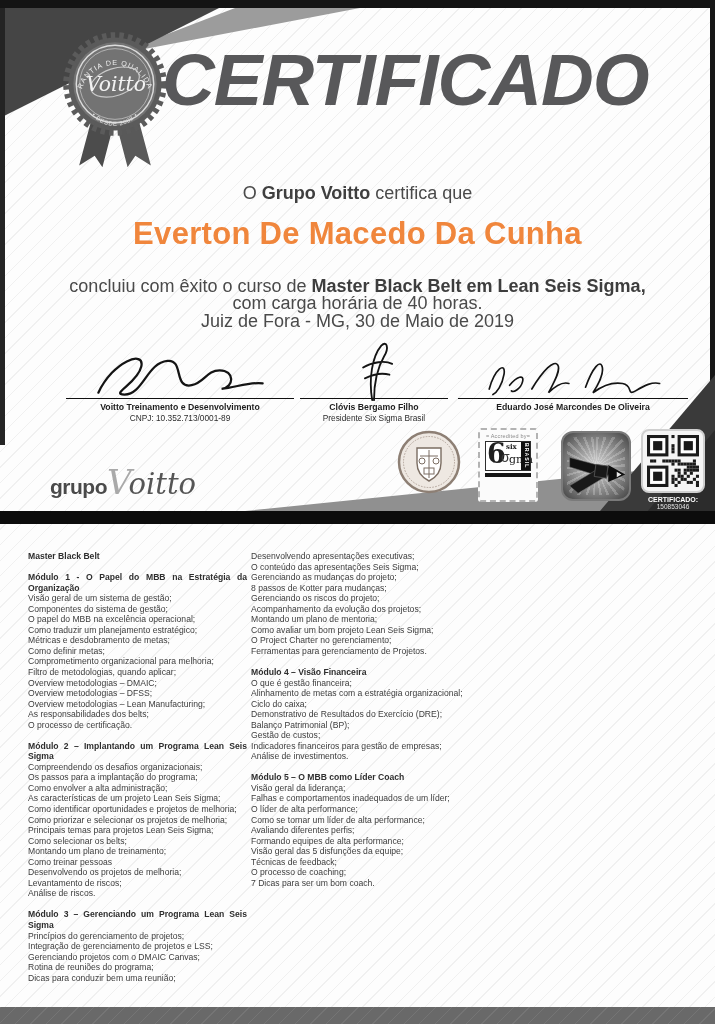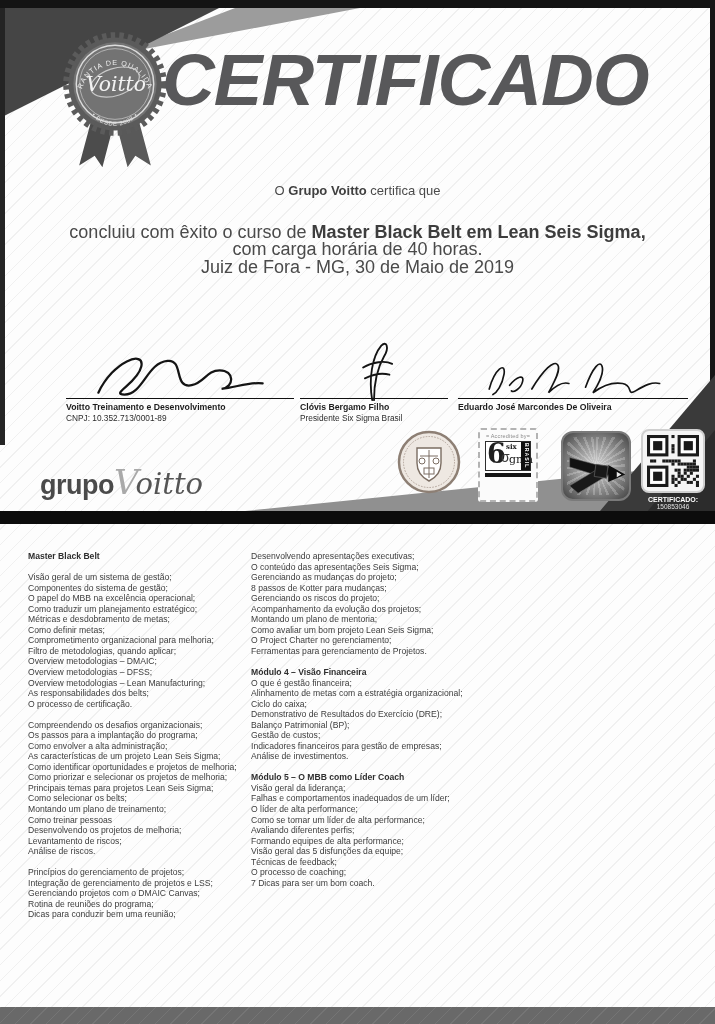--- a/index.html
+++ b/index.html
@@ -27,37 +27,37 @@
   .tri-darker-br{background:#2c2c2c;clip-path:polygon(140px 55px,140px 149px,62px 149px);}
   .band-black{position:absolute;top:511px;left:0;right:0;height:13px;background:#0c0c0c;}
   .band-bottom{position:absolute;bottom:0;left:0;right:0;height:17px;
     background:repeating-linear-gradient(135deg, rgba(255,255,255,0.08) 0 1px, transparent 1px 11px),#696969;}
   
   .seal{position:absolute;left:52px;top:22px;}
   .cert-title{position:absolute;left:162px;top:38px;font-weight:800;font-size:73px;
     color:#58585a;letter-spacing:-1px;white-space:nowrap;font-style:italic;}
   
   .cert-body{position:absolute;top:183px;left:0;width:100%;text-align:center;color:#4a4a4a;}
-  .intro{font-size:13px;}
+  .intro{font-size:18px;}
   .intro b{color:#3f3f3f;}
   .name{margin-top:12px;font-size:31px;font-weight:bold;color:#f0863c;letter-spacing:0.3px;}
   .course{margin-top:26px;font-size:18px;line-height:17.4px;color:#4a4a4a;}
   .course b{color:#3d3d3d;}
   
-  .sig{position:absolute;color:#1c1c1c;}
+  .sig{position:absolute;text-align:center;color:#1c1c1c;}
   .sig svg{display:block;margin:0 auto;}
   .sig .rule{border-top:1.6px solid #101010;margin-top:-4px;}
   .sig .sname{font-size:8.7px;font-weight:bold;margin-top:3px;}
   .sig .srole{font-size:8.3px;margin-top:1px;color:#2c2c2c;}
   .sig1{left:66px;top:346px;width:228px;}
   .sig2{left:300px;top:342px;width:148px;}
   .sig3{left:458px;top:352px;width:230px;}
   
   .glogo{position:absolute;left:40px;top:462px;white-space:nowrap;}
-  .glogo .g{font-weight:800;font-size:27px;color:#4a4a4a;letter-spacing:-0.5px;}
+  .glogo .g{font-weight:800;font-size:21px;color:#4a4a4a;letter-spacing:-0.5px;margin-left:10px;}
   .glogo .v{font-family:"DejaVu Serif",serif;font-style:italic;font-size:34px;color:#a9a9a9;}
   .glogo .o{font-family:"DejaVu Serif",serif;font-style:italic;font-size:29px;color:#555;margin-left:-3px;}
   
   .crest{position:absolute;left:397px;top:430px;}
   .stamp{position:absolute;left:478px;top:428px;width:60px;height:74px;background:#fbfbfb;
     border:2px dashed #b3b3b3;border-radius:3px;display:flex;flex-direction:column;align-items:center;}
   .stamp .acc{font-size:5.5px;color:#8a8a8a;margin-top:3px;letter-spacing:0.2px;}
   .stamp .acc::before,.stamp .acc::after{content:"= ";}
   .stamp .ssbox{position:relative;width:46px;height:30px;border:1px solid #2d2d2d;background:#fff;margin-top:2px;}
   .stamp .big6{position:absolute;left:1px;top:-4px;font-family:"DejaVu Serif",serif;font-weight:bold;font-size:27px;color:#1f1f1f;}
@@ -120,20 +120,21 @@
       </text>
       <ellipse cx="65" cy="62" rx="26" ry="14" transform="rotate(-18 65 62)" stroke="#c9c9c9" fill="none" stroke-width="1.2"></ellipse>
       <text x="66" y="71" text-anchor="middle" font-size="21" font-style="italic" font-family="DejaVu Serif, serif" fill="#f2f2f2">Voitto</text>
     </svg>
   </div>
 
   <div class="cert-title">CERTIFICADO</div>
 
   <div class="cert-body">
     <div class="intro"><span>O </span><b>Grupo Voitto</b><span> certifica que</span></div>
+    <div class="name">Everton De Macedo Da Cunha</div>
     <div class="course">
       <div><span>concluiu com êxito o curso de </span><b>Master Black Belt em Lean Seis Sigma,</b></div>
       <div>com carga horária de 40 horas.</div>
       <div>Juiz de Fora - MG, 30 de Maio de 2019</div>
     </div>
   </div>
 
   <div class="sig sig1">
     <svg width="195" height="56" viewBox="0 0 200 60">
       <path d="M12,50 C28,16 62,4 58,22 C54,40 24,52 40,52 C60,52 64,18 86,16 C104,14 92,46 112,42 C126,39 128,26 142,26 C158,26 158,44 144,46 C160,44 176,38 188,40" stroke="#141414" stroke-width="2.4" fill="none" stroke-linecap="round"></path>
@@ -263,50 +264,53 @@
     </div>
     <div class="qrl1">CERTIFICADO:</div>
     <div class="qrl2">150853046</div>
   </div>
 
   <div class="col col-left">
       <div class="section">
         <div class="mod-heading">Master Black Belt</div>
       </div>
       <div class="section">
+        <div class="mod-heading">Módulo 1 - O Papel do MBB na Estratégia da Organização</div>
         <div>Visão geral de um sistema de gestão;</div>
         <div>Componentes do sistema de gestão;</div>
         <div>O papel do MBB na excelência operacional;</div>
         <div>Como traduzir um planejamento estratégico;</div>
         <div>Métricas e desdobramento de metas;</div>
         <div>Como definir metas;</div>
         <div>Comprometimento organizacional para melhoria;</div>
         <div>Filtro de metodologias, quando aplicar;</div>
         <div>Overview metodologias – DMAIC;</div>
         <div>Overview metodologias – DFSS;</div>
         <div>Overview metodologias – Lean Manufacturing;</div>
         <div>As responsabilidades dos belts;</div>
         <div>O processo de certificação.</div>
       </div>
       <div class="section">
+        <div class="mod-heading">Módulo 2 – Implantando um Programa Lean Seis Sigma</div>
         <div>Compreendendo os desafios organizacionais;</div>
         <div>Os passos para a implantação do programa;</div>
         <div>Como envolver a alta administração;</div>
         <div>As características de um projeto Lean Seis Sigma;</div>
         <div>Como identificar oportunidades e projetos de melhoria;</div>
         <div>Como priorizar e selecionar os projetos de melhoria;</div>
         <div>Principais temas para projetos Lean Seis Sigma;</div>
         <div>Como selecionar os belts;</div>
         <div>Montando um plano de treinamento;</div>
         <div>Como treinar pessoas</div>
         <div>Desenvolvendo os projetos de melhoria;</div>
         <div>Levantamento de riscos;</div>
         <div>Análise de riscos.</div>
       </div>
       <div class="section">
+        <div class="mod-heading">Módulo 3 – Gerenciando um Programa Lean Seis Sigma</div>
         <div>Princípios do gerenciamento de projetos;</div>
         <div>Integração de gerenciamento de projetos e LSS;</div>
         <div>Gerenciando projetos com o DMAIC Canvas;</div>
         <div>Rotina de reuniões do programa;</div>
         <div>Dicas para conduzir bem uma reunião;</div>
       </div>
     </div>
   <div class="col col-right">
       <div class="section">
         <div>Desenvolvendo apresentações executivas;</div>

